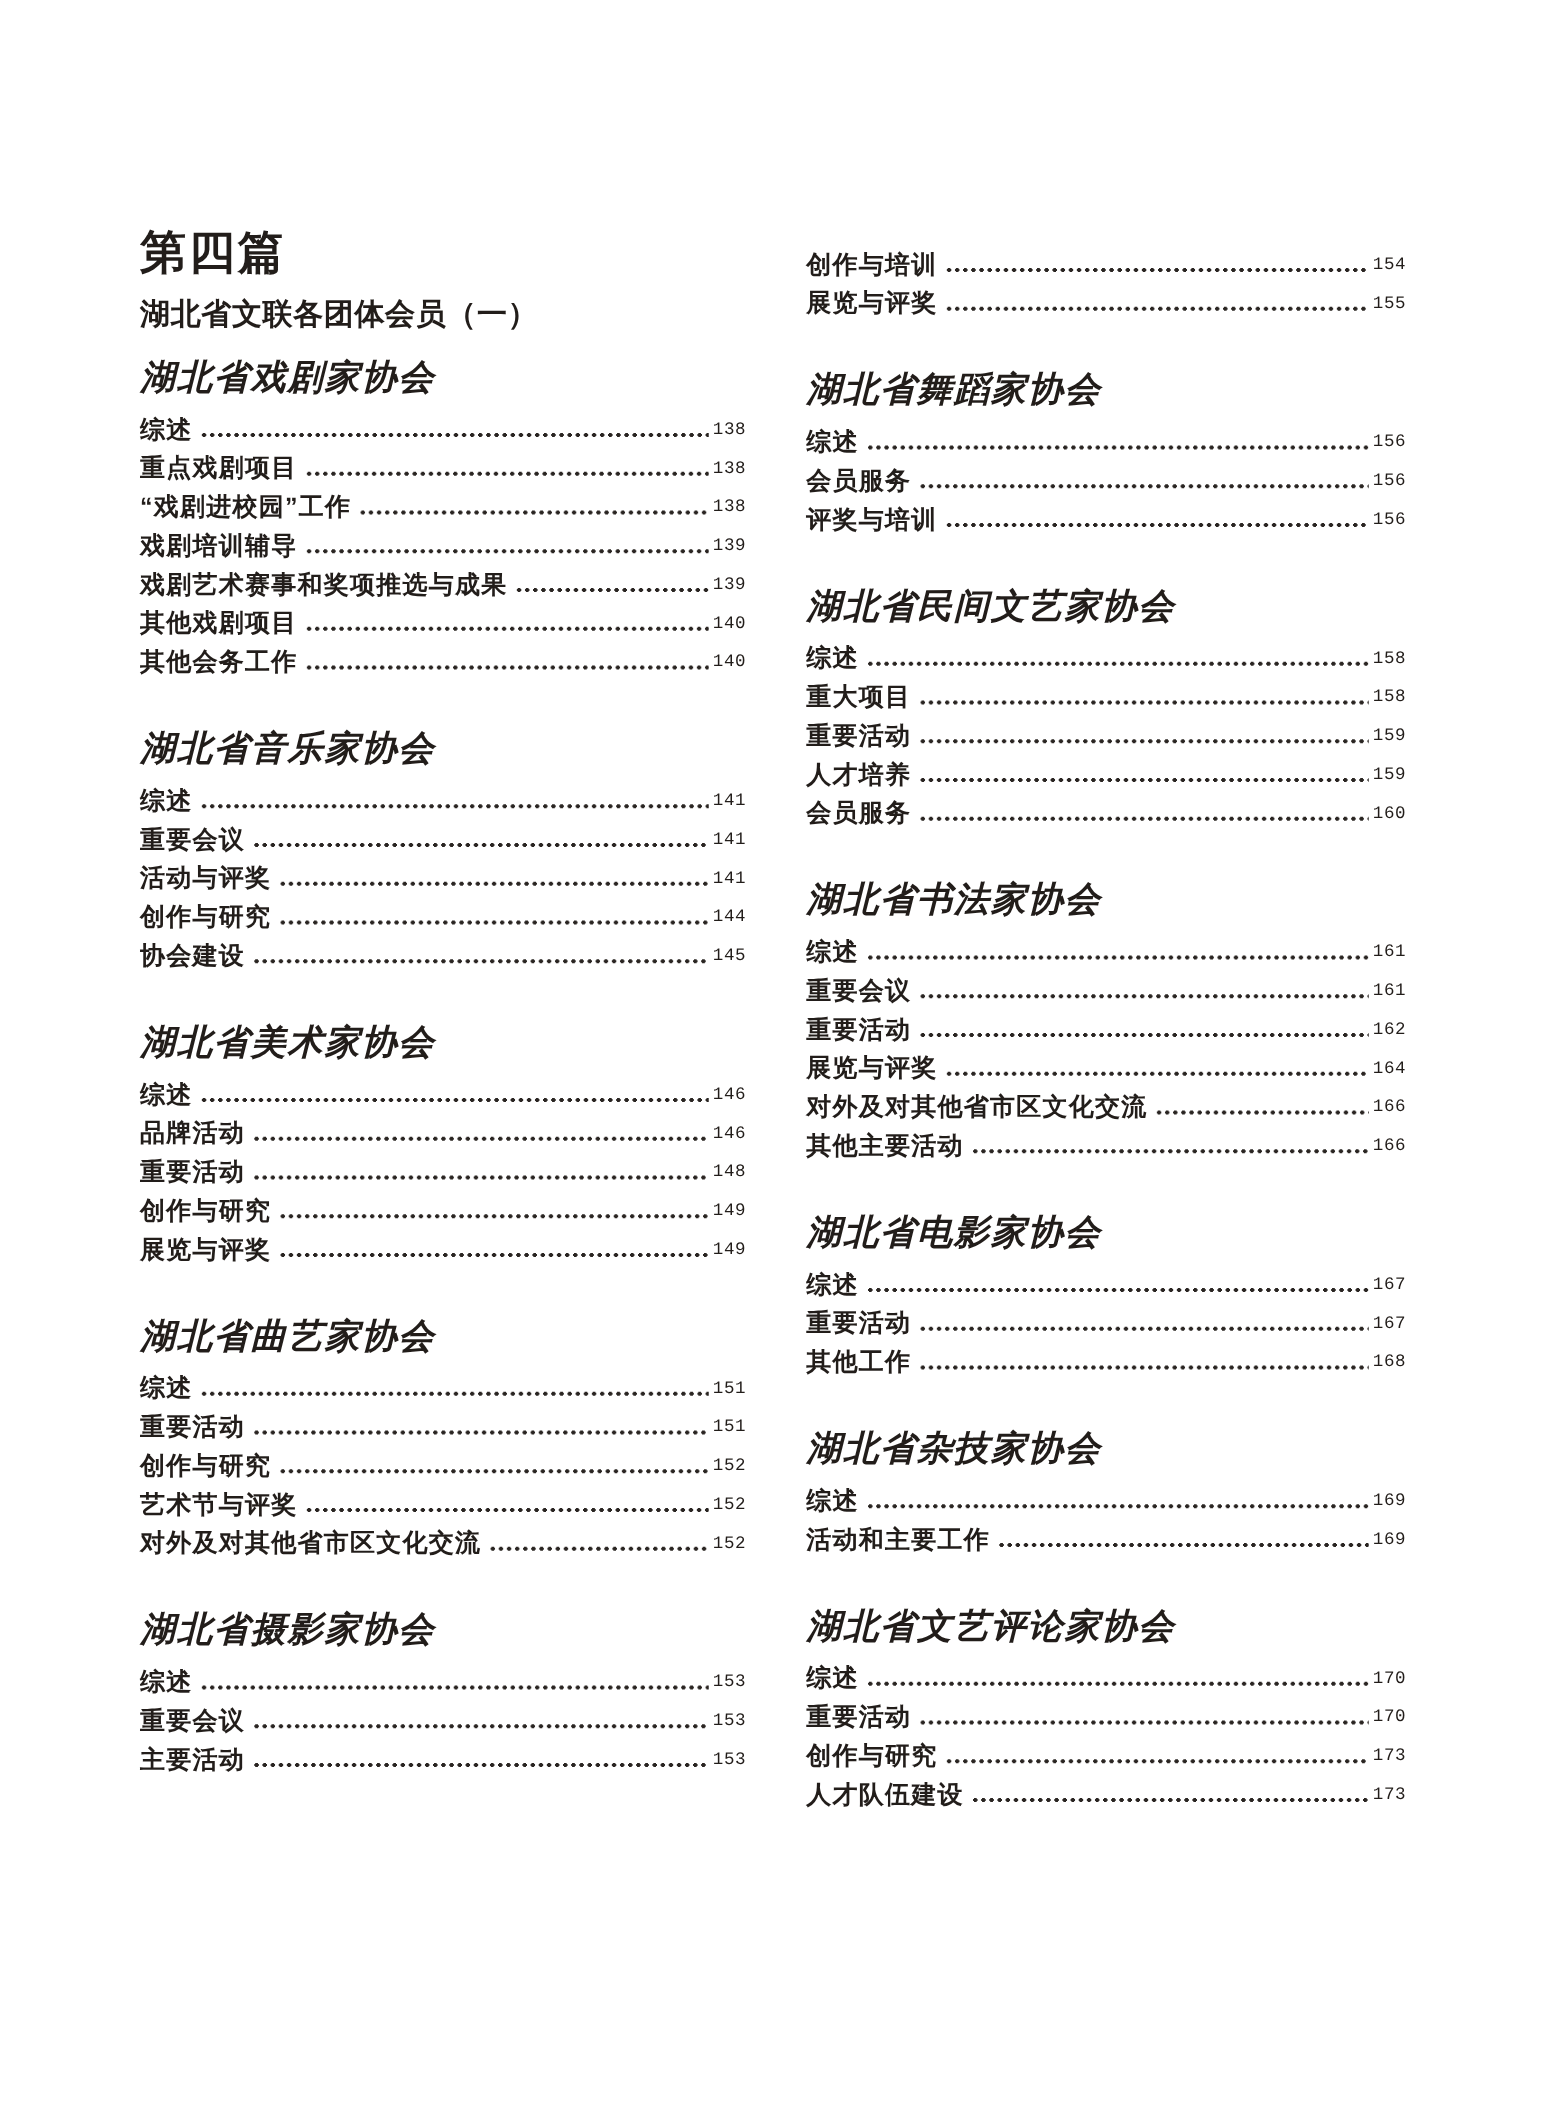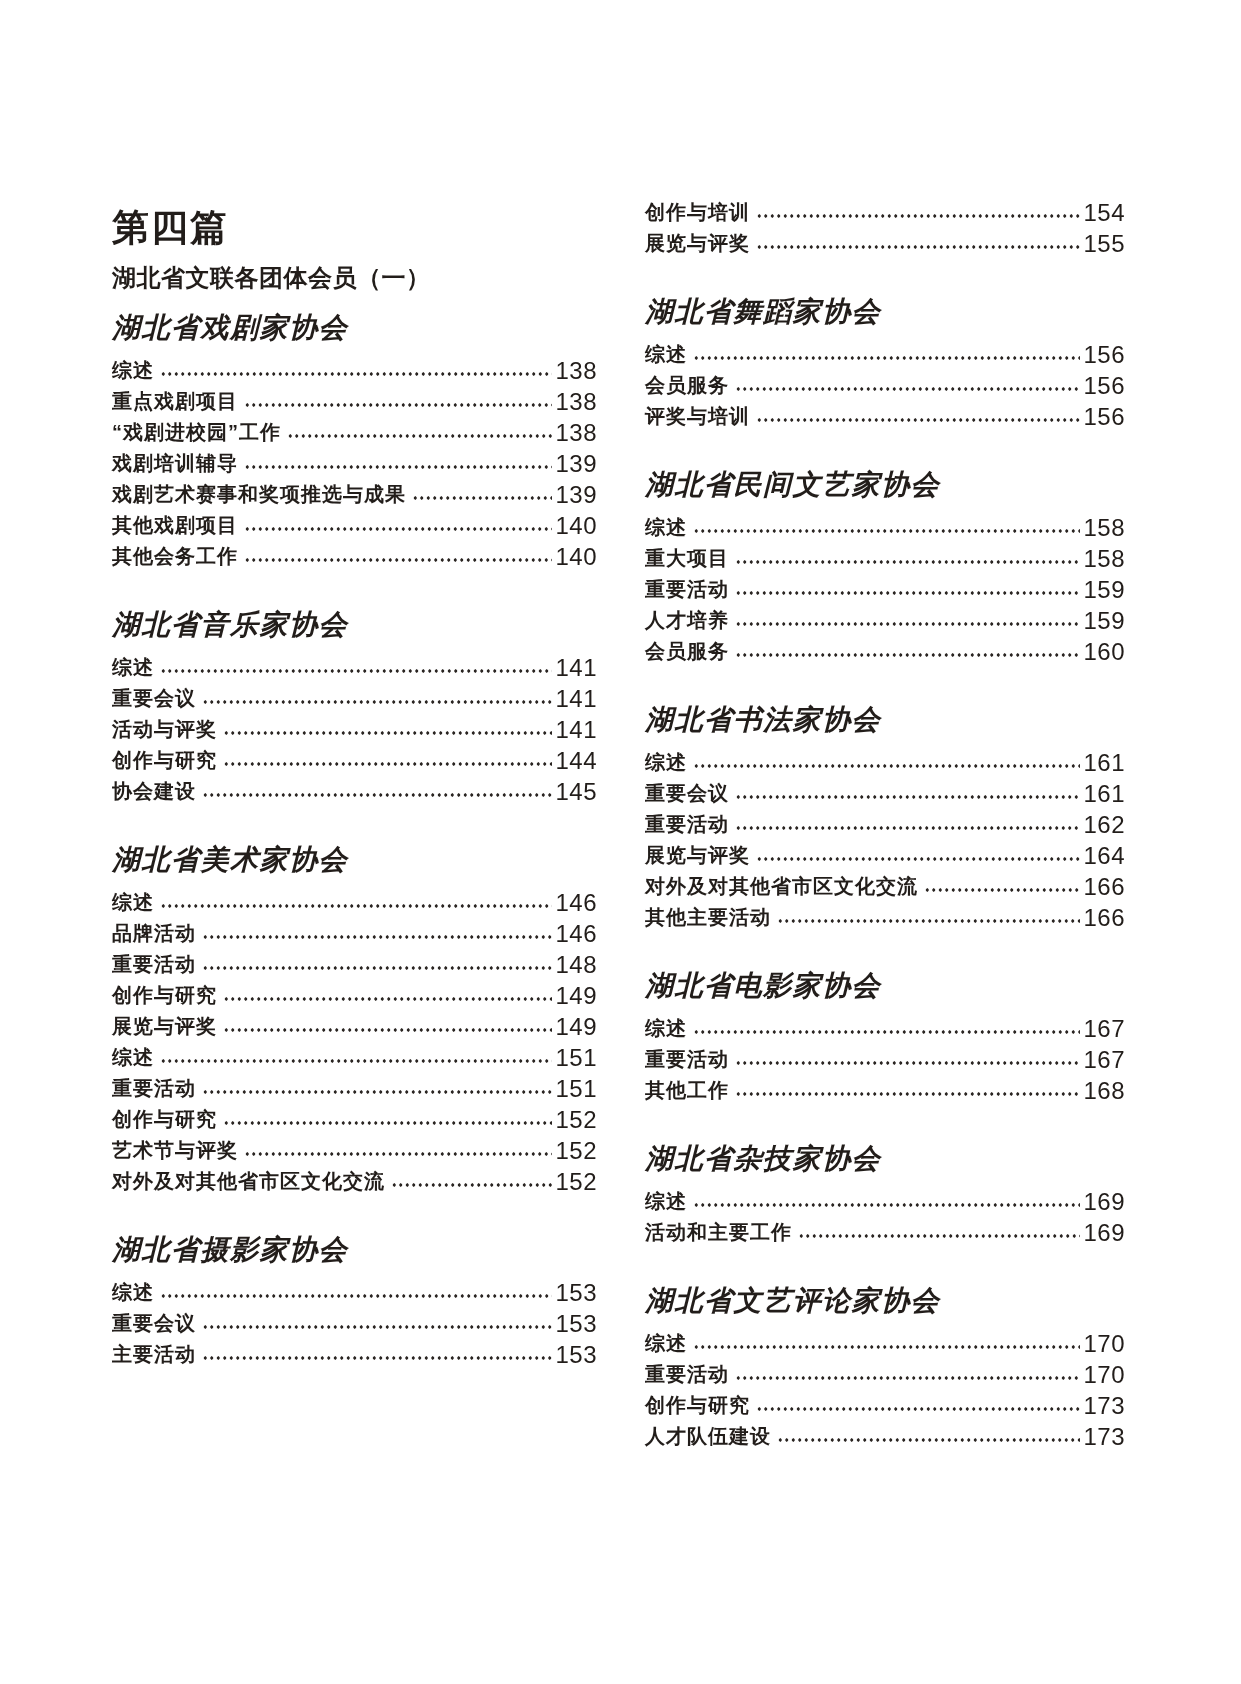--- a/index.html
+++ b/index.html
@@ -14,21 +14,21 @@
     box-sizing: border-box;
     background: #ffffff;
     color: #221d1a;
     font-family: "Liberation Sans", sans-serif;
     padding: 178px 116px 0 112px;
     display: flex;
     gap: 48px;
     overflow: hidden;
   }
   .col { flex: none; display: block; }
-  .col-left  { width: 485px; margin-top: 26px; }
+  .col-left  { width: 485px; }
   .col-right { width: 480px; padding-top: 14px; }
 
   
   .doc-header { margin-bottom: 8px; }
   .part-label {
     font-size: 37px;
     font-weight: 900;
     line-height: 48px;
     letter-spacing: 2px;
   }
@@ -71,22 +71,22 @@
     height: 8px;
     margin: 0 3px 3px 6px;
     background-image: radial-gradient(circle, #2a2522 1.5px, transparent 1.8px);
     background-size: 6.5px 8px;
     background-repeat: repeat-x;
     background-position: left bottom;
     min-width: 12px;
   }
   .entry-page {
     flex: none;
-    font-family: Liberation Sans, sans-serif;
-    font-size: 24px;
+    font-family: Liberation Mono, monospace;
+    font-size: 14px;
     font-weight: 400;
     line-height: 21px;
     letter-spacing: 0.5px;
   }
 </style>
 </head>
 <body>
 
 <div class="page">
   <div class="col col-left">
@@ -207,20 +207,21 @@
   <div class="toc-row">
     <span class="entry-label">展览与评奖</span>
     <span class="dot-leader"></span>
     <span class="entry-page">149</span>
   </div>
 
 </div>
   </div>
 
   <div class="section">
+    <div class="section-heading">湖北省曲艺家协会</div>
     <div class="rows">
   <div class="toc-row">
     <span class="entry-label">综述</span>
     <span class="dot-leader"></span>
     <span class="entry-page">151</span>
   </div>
 
   <div class="toc-row">
     <span class="entry-label">重要活动</span>
     <span class="dot-leader"></span>

